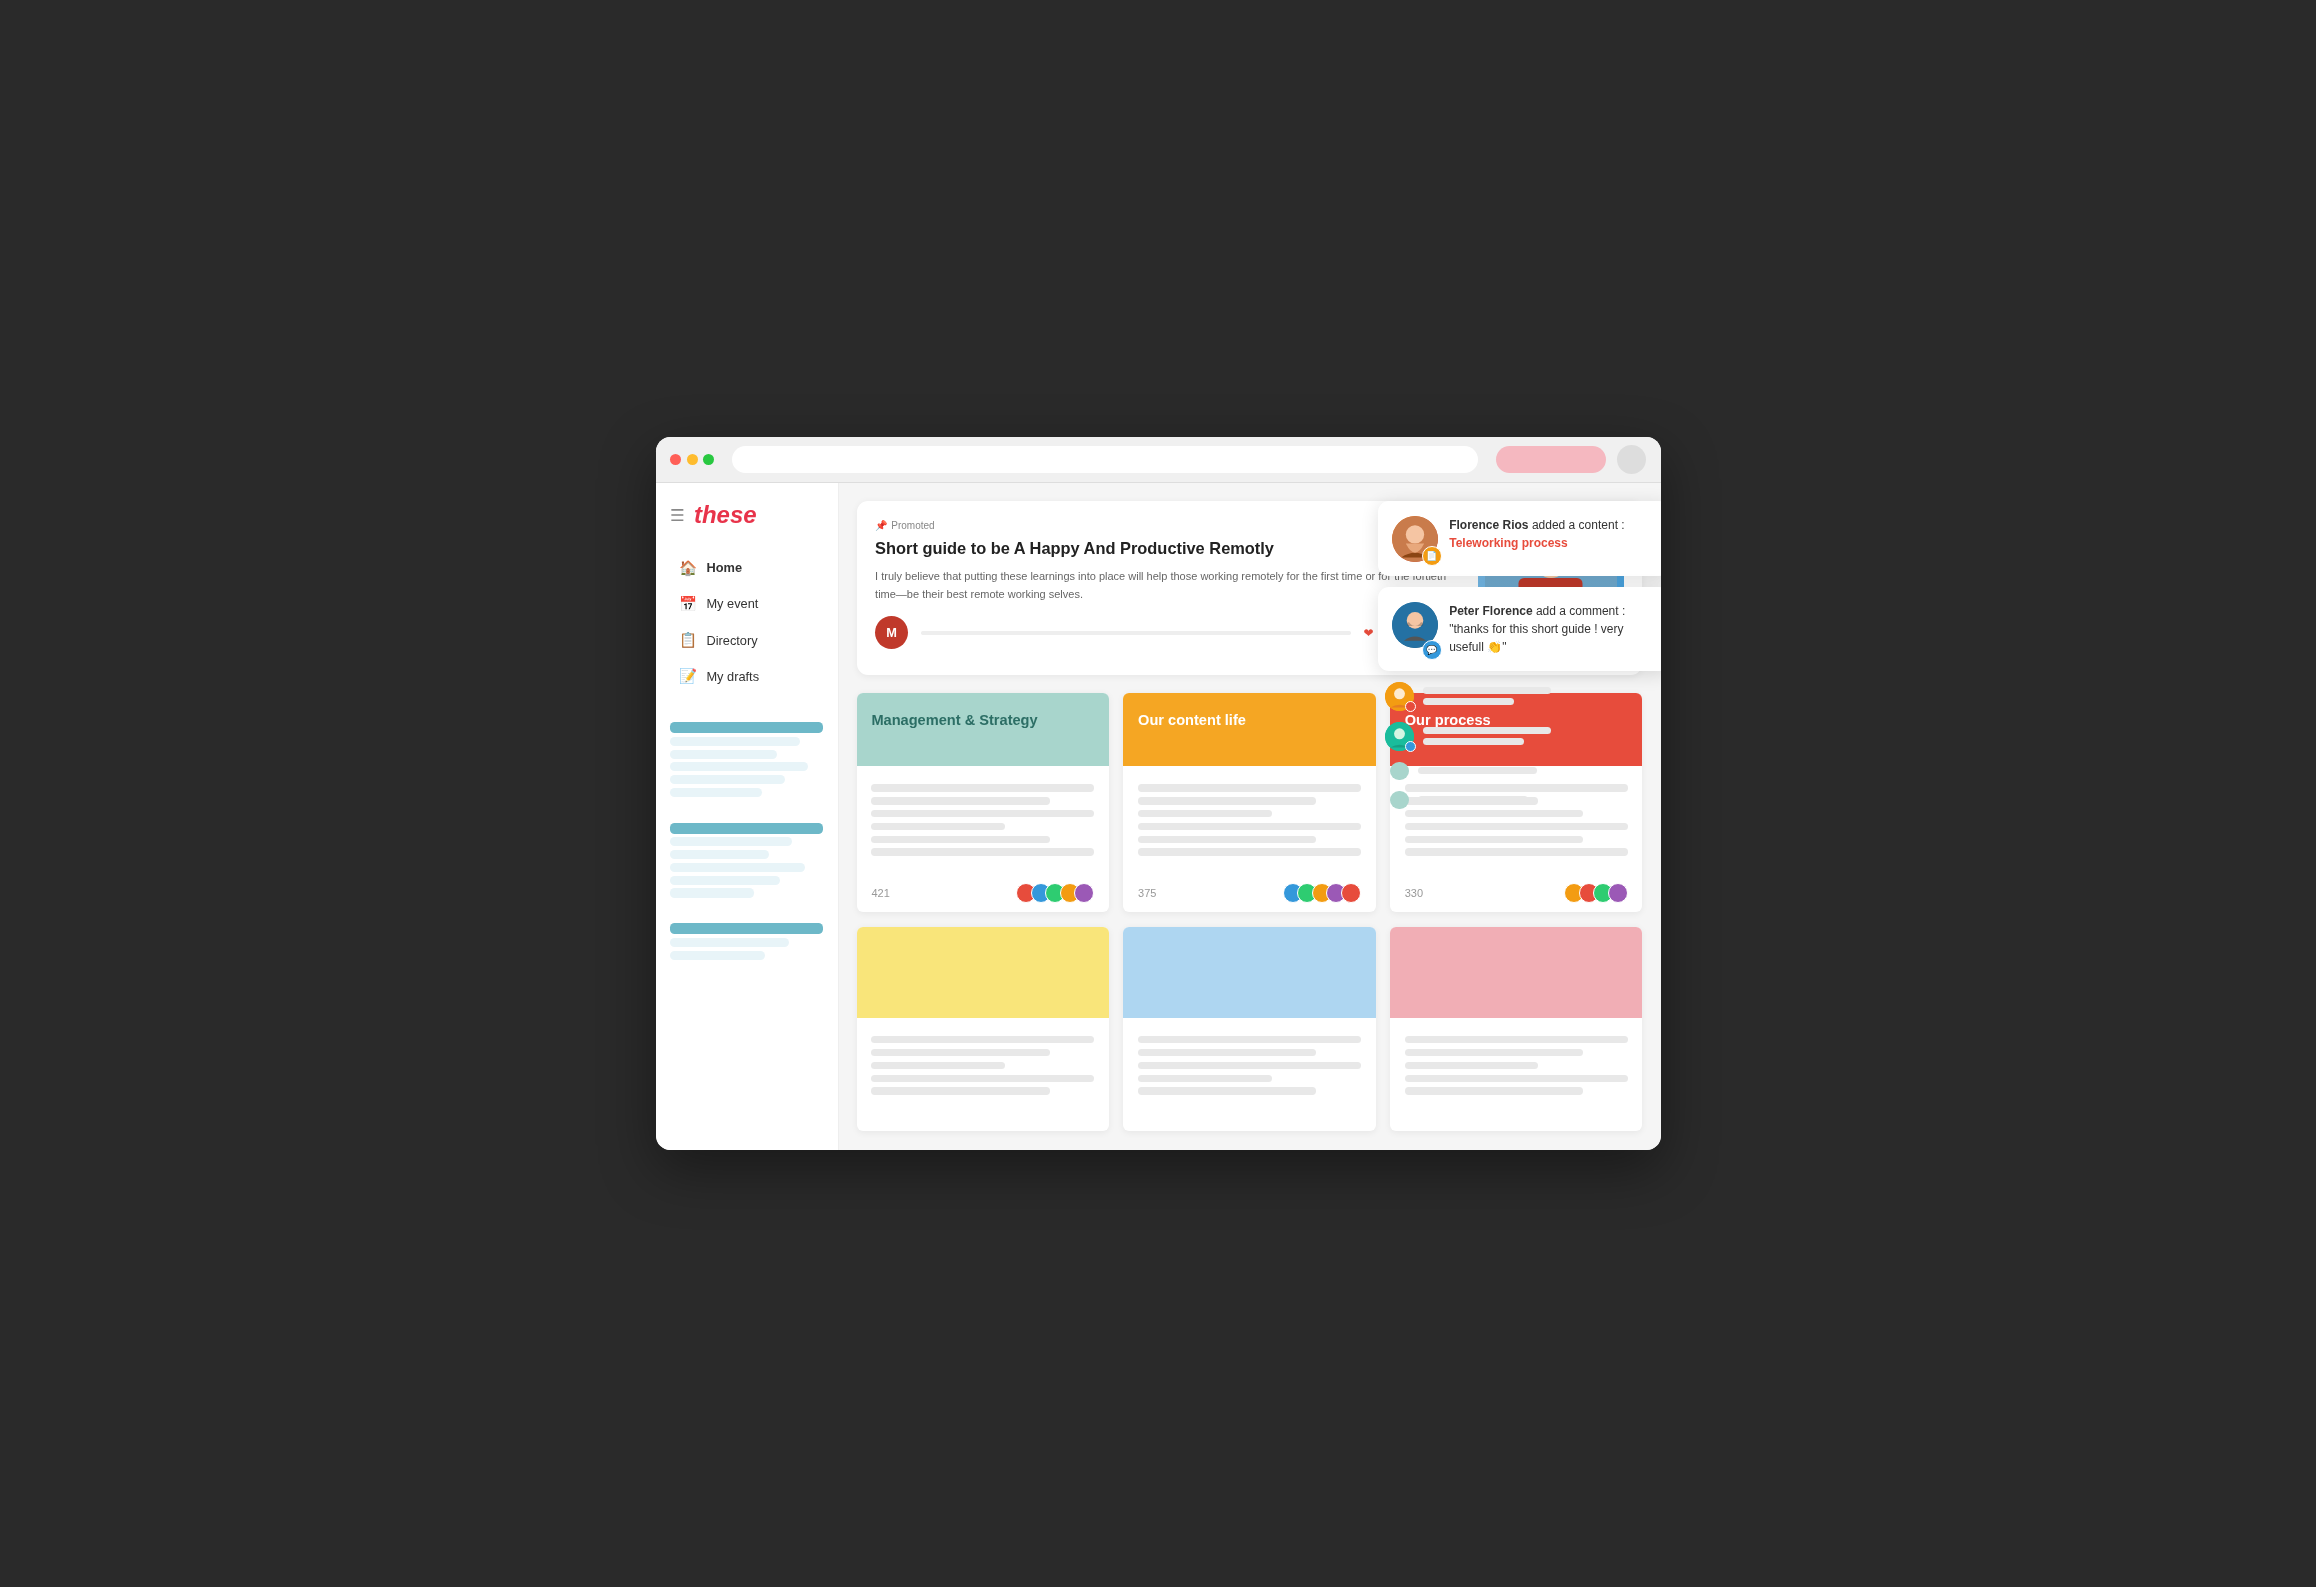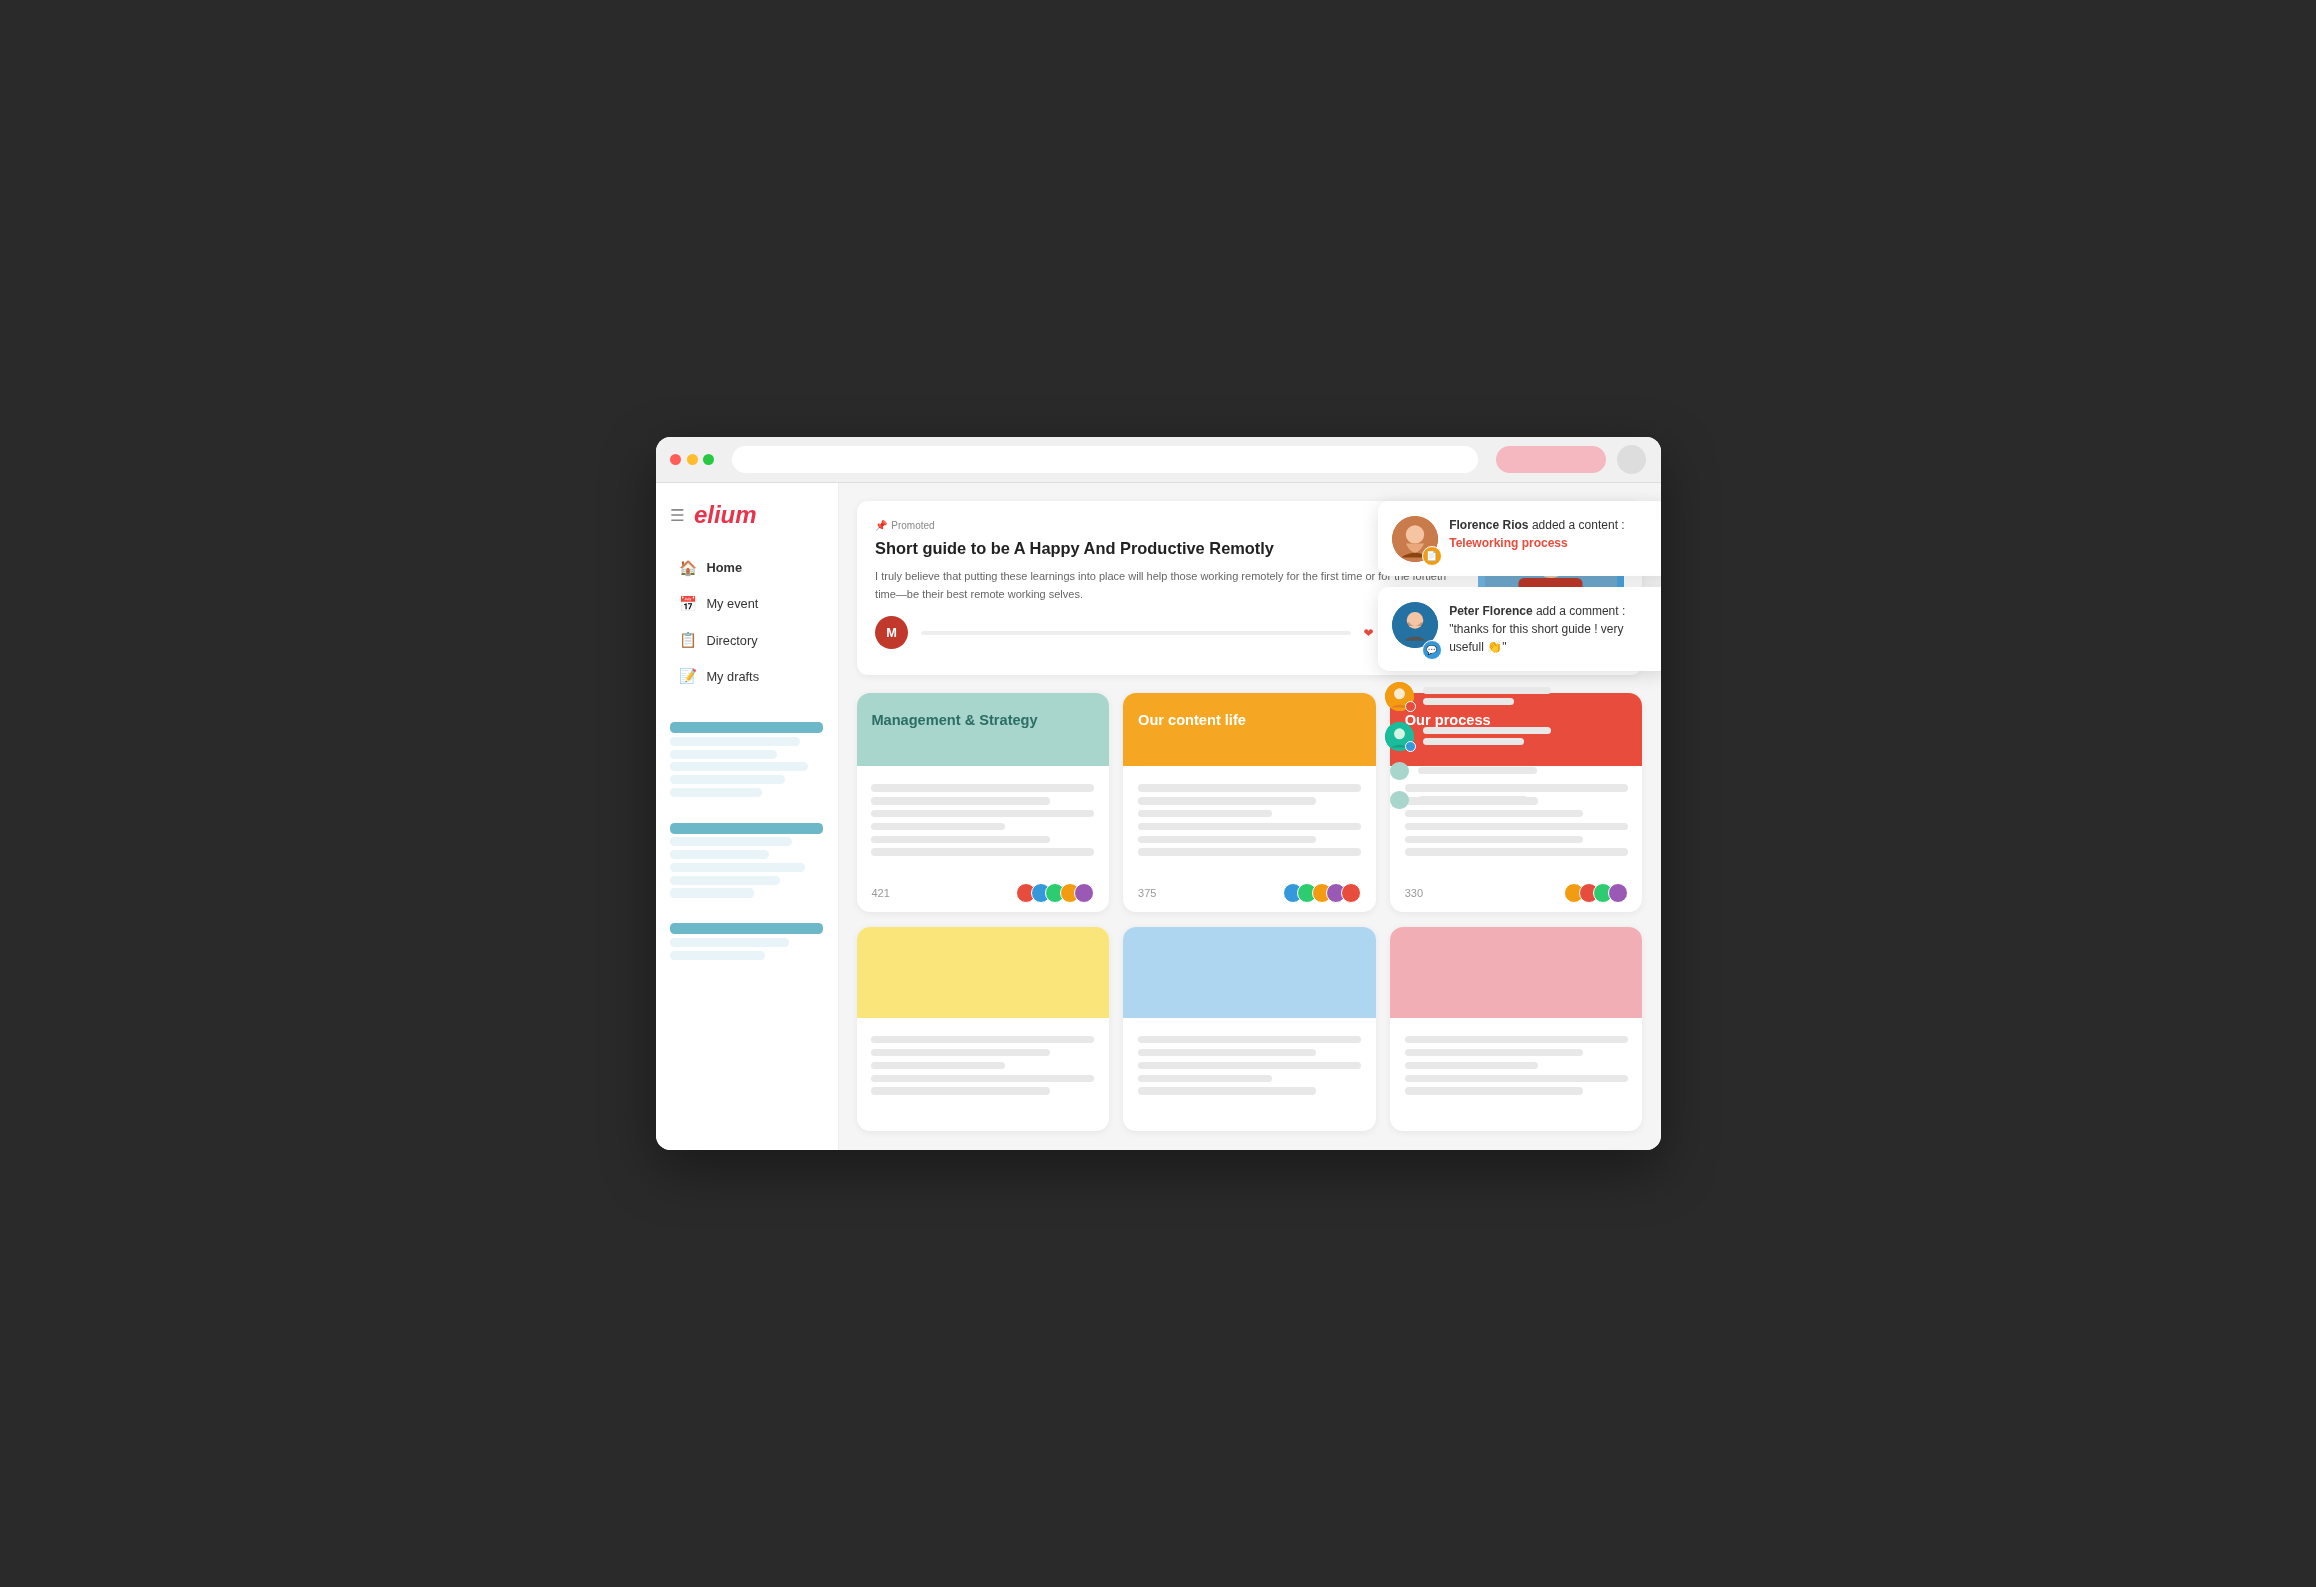--- a/index.html
+++ b/index.html
@@ -201,21 +201,21 @@
     }
 
     
     .cards-grid {
       display: grid;
       grid-template-columns: repeat(3, 1fr);
       gap: 14.6px;
     }
     .category-card {
       background: white;
-      border-radius: 13px;
+      border-radius: 6px;
       overflow: hidden;
       box-shadow: 0 1.8px 7.3px rgba(0,0,0,0.06);
     }
     .card-header {
       padding: 18.3px 14.6px;
       font-size: 14.6px;
       font-weight: 700;
       color: white;
       min-height: 73px;
       display: flex;
@@ -356,21 +356,21 @@
     <div class="url-bar"></div>
     <div class="browser-btn-pink"></div>
     <div class="browser-circle"></div>
   </div>
 
   <div class="app-layout">
 
     <div class="sidebar">
       <div class="sidebar-logo">
         <span class="hamburger-icon">☰</span>
-        <span class="logo-text">elium</span>
+        <span class="logo-text">these</span>
       </div>
 
       <div class="nav-item active">
         <span class="nav-icon">🏠</span>
         <span>Home</span>
       </div>
       <div class="nav-item">
         <span class="nav-icon">📅</span>
         <span>My event</span>
       </div>

